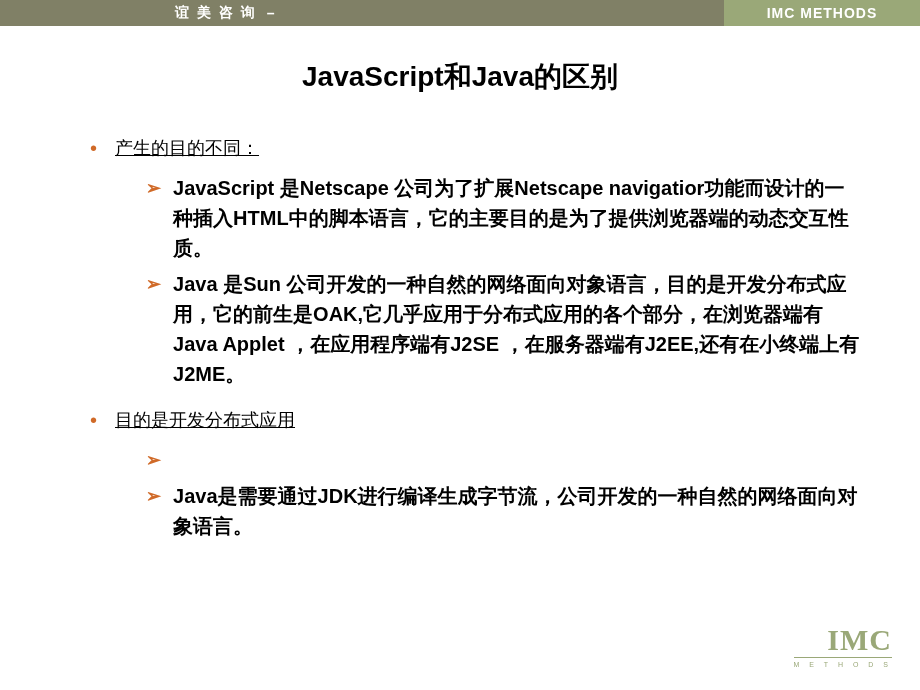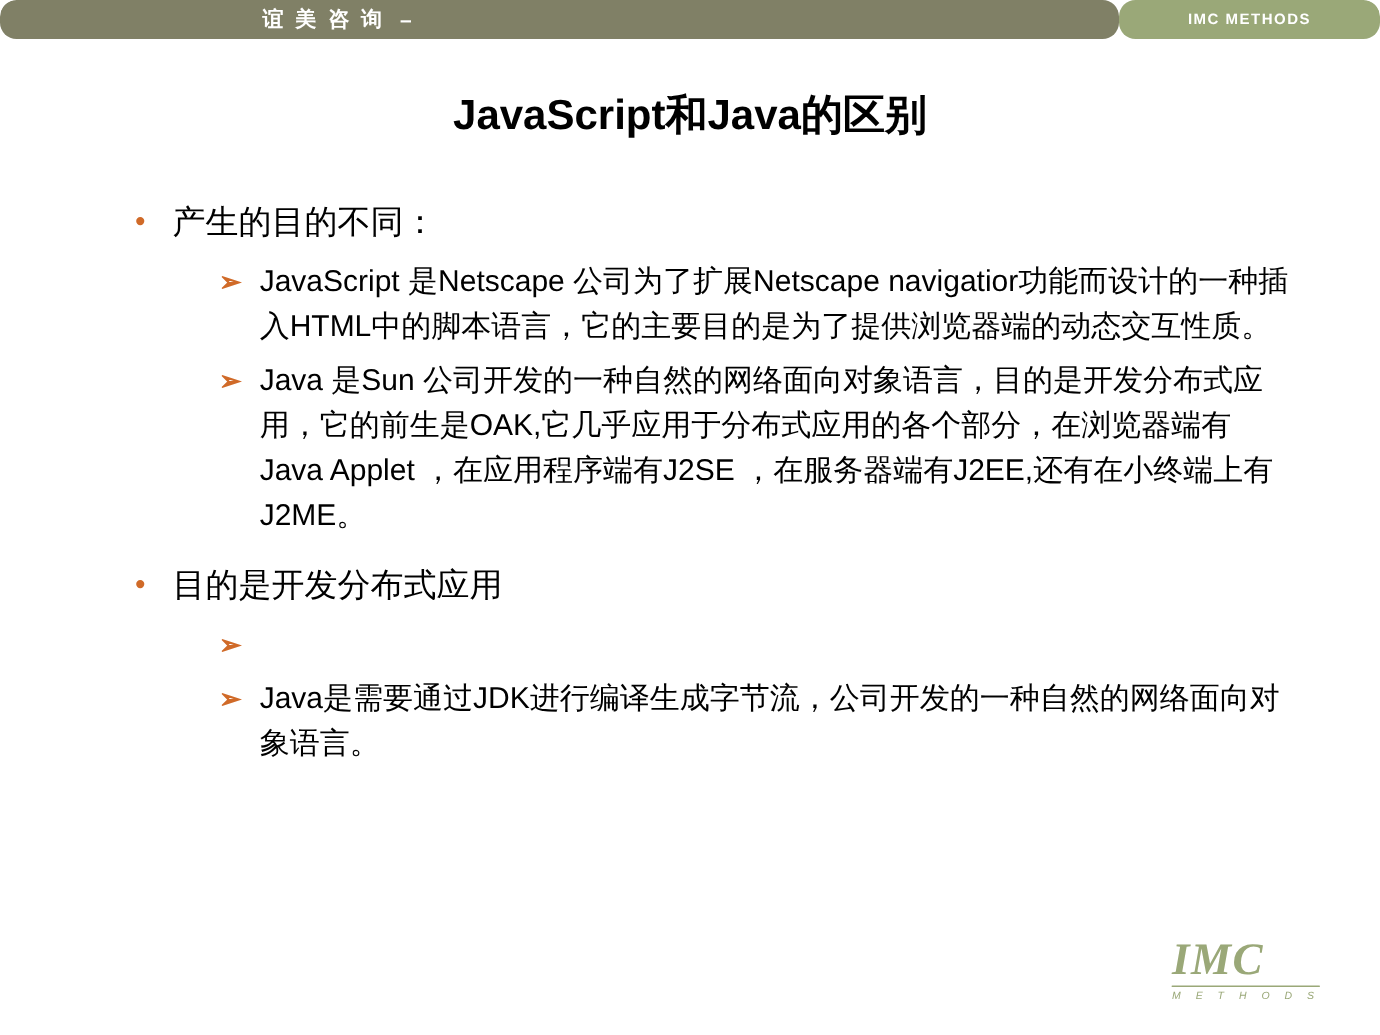--- a/index.html
+++ b/index.html
@@ -1,15 +1,15 @@
 <!DOCTYPE html>
 <html><head>
   <meta charset="utf-8">
   <style>
-    * { margin: 0; padding: 0; box-sizing: border-box; border-radius: 11px; }
+    * { margin: 0; padding: 0; box-sizing: border-box; }
     body {
       width: 920px;
       height: 690px;
       background: #ffffff;
       font-family: "Microsoft YaHei", "SimSun", Arial, sans-serif;
       position: relative;
       overflow: hidden;
     }
     .header-bar {
       display: flex;
@@ -31,23 +31,23 @@
       margin: 0 10px;
       letter-spacing: 0;
     }
     .header-left .eng {
       font-style: italic;
       letter-spacing: 0;
     }
     .header-right {
       background: #9aa878;
       color: #ffffff;
-      font-size: 10px;
+      font-size: 14px;
       font-weight: bold;
-      width: 174px;
+      width: 196px;
       display: flex;
       align-items: center;
       justify-content: center;
       letter-spacing: 1px;
       text-align: right;
     }
     .slide-title {
       text-align: center;
       font-size: 28px;
       font-weight: bold;
@@ -65,23 +65,24 @@
       margin-bottom: 10px;
     }
     .top-bullet .dot {
       color: #d06a28;
       font-size: 20px;
       line-height: 30px;
       margin-right: 18px;
       flex-shrink: 0;
     }
     .top-bullet .txt {
-      font-size: 22px;
+      font-size: 18px;
       color: #000000;
       line-height: 30px;
+      text-decoration: underline;
     }
     .sub-list {
       margin-left: 56px;
       margin-bottom: 16px;
     }
     .sub-bullet {
       display: flex;
       align-items: flex-start;
       margin-bottom: 6px;
     }
@@ -90,28 +91,27 @@
       font-size: 18px;
       line-height: 30px;
       margin-right: 12px;
       flex-shrink: 0;
       font-weight: bold;
     }
     .sub-bullet .txt {
       font-size: 20px;
       color: #000000;
       line-height: 30px;
-      font-weight: normal;
+      font-weight: bold;
     }
     .logo {
       position: absolute;
       bottom: 22px;
-      right: 40px;
-      text-align: left;
-      font-style: italic;
+      right: 28px;
+      text-align: right;
     }
     .logo-main {
       font-size: 30px;
       font-weight: bold;
       color: #9aa878;
       letter-spacing: 1px;
       font-family: "Times New Roman", serif;
       line-height: 1;
     }
     .logo-line {

